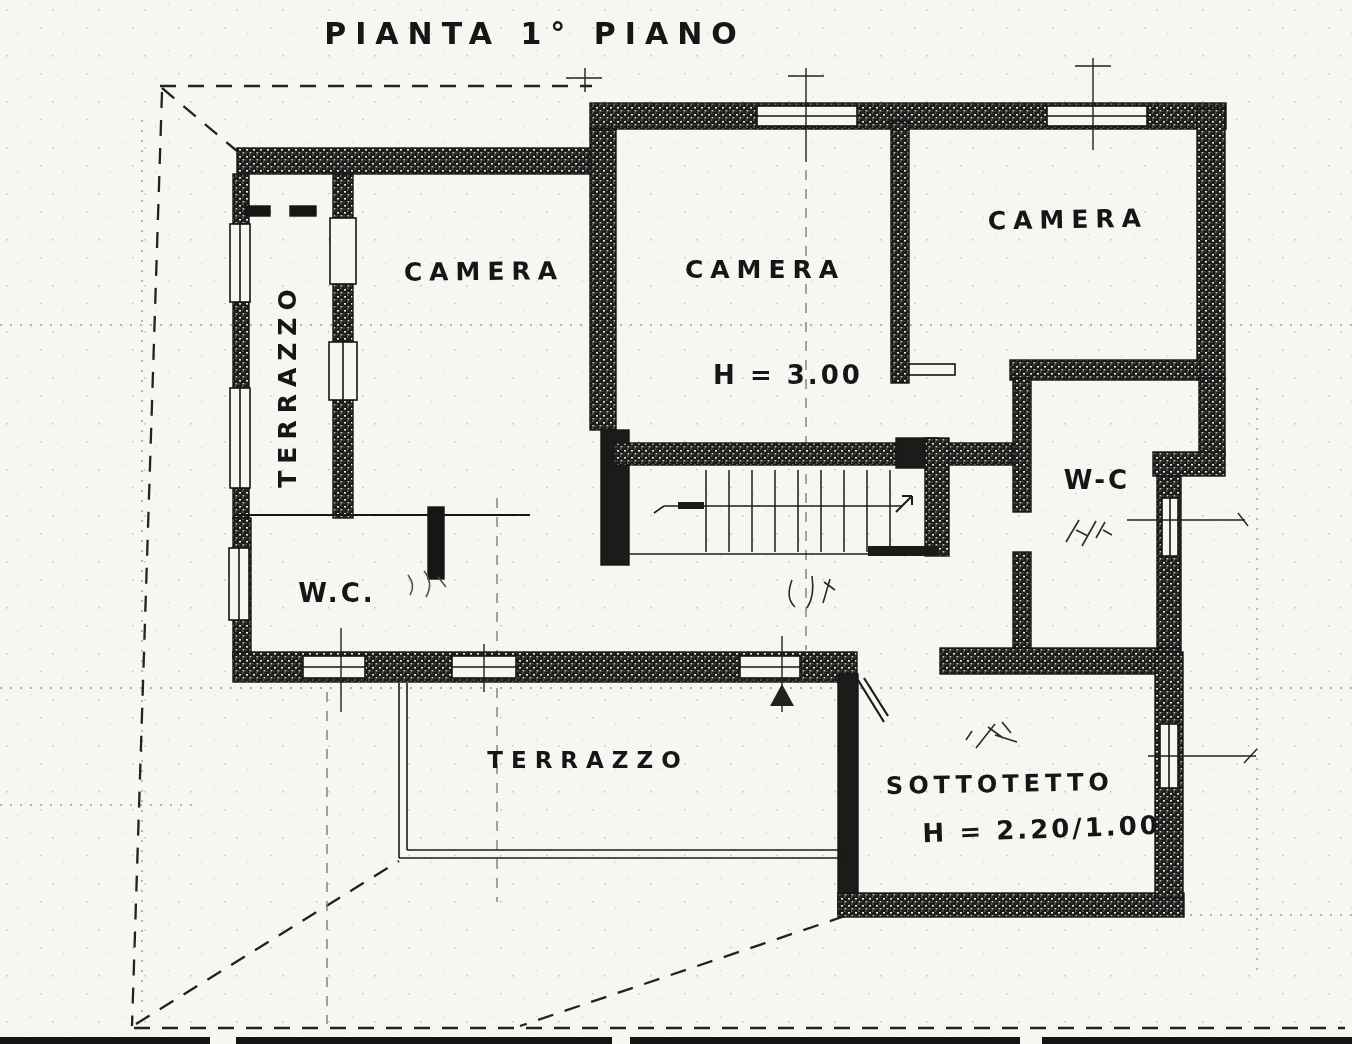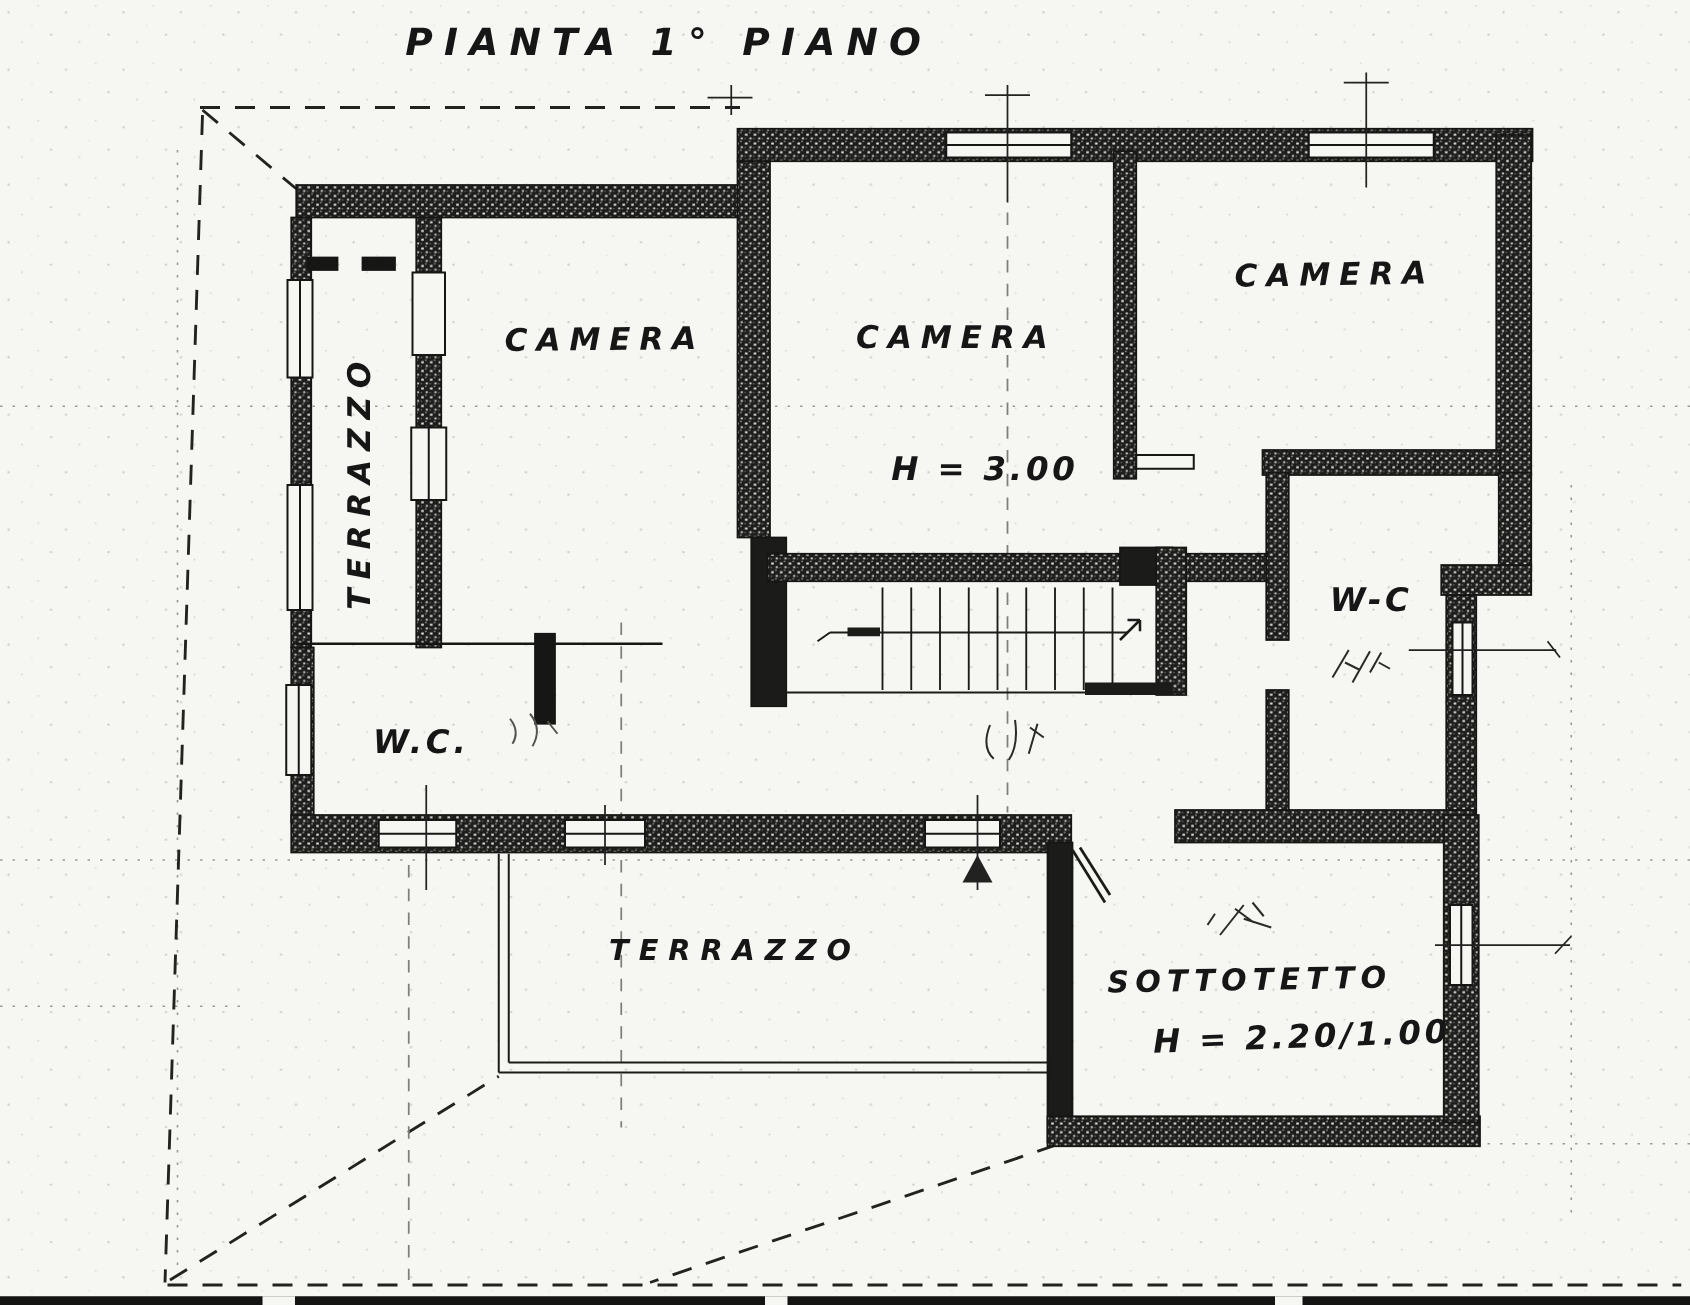--- a/index.html
+++ b/index.html
@@ -2,21 +2,20 @@
 <html><head>
 <meta charset="utf-8">
 <style>
   html,body{margin:0;padding:0;background:#e9e9e6;}
   .page{
     position:relative;
     width:1352px;height:1044px;
     background:#f6f6f3;
     overflow:hidden;
     font-family:"DejaVu Sans", sans-serif;
-    font-style:italic;
   }
   svg{display:block;}
   text{
     font-family:"DejaVu Sans", sans-serif;
     fill:#161616;
     font-weight:bold;
   }
   .t-title{font-size:30px;letter-spacing:9px;}
   .t-room{font-size:25px;letter-spacing:7px;}
   .t-note{font-size:26px;letter-spacing:3px;}

